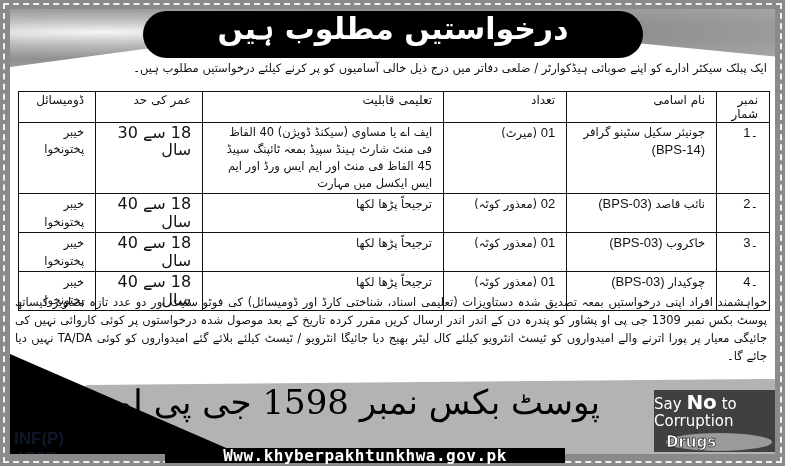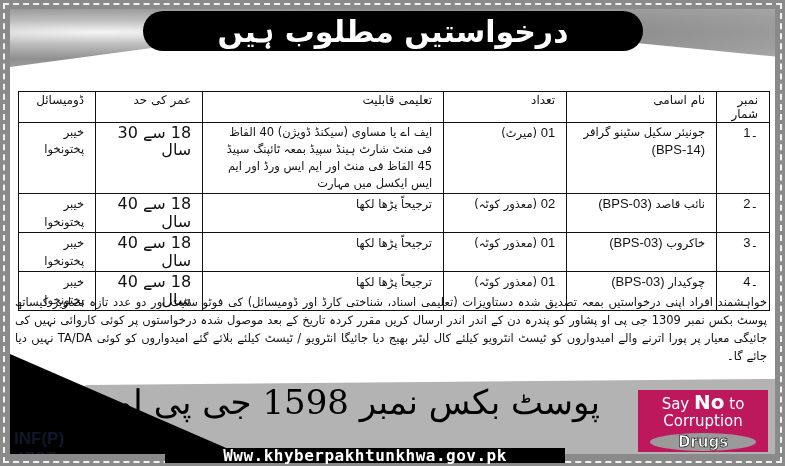--- a/index.html
+++ b/index.html
@@ -20,23 +20,23 @@
     }
 
     
     .wedge {
       position: absolute; left: 0; top: 0; width: 765px; height: 58px;
       background: radial-gradient(ellipse at 12% 40%, #f5f5f5 0%, #bdbdbd 25%, #8f8f8f 55%, #b0b0b0 100%);
       clip-path: polygon(0 0, 100% 0, 100% 82%, 48% 15%, 0 100%);
     }
 
     .title-pill {
-      position: absolute; left: 133px; top: 2px; width: 500px; height: 40px;
+      position: absolute; left: 133px; top: 2px; width: 500px; height: 47px;
       background: #000; border-radius: 24px;
-      display: flex; align-items: center; justify-content: center;
+      display: flex; align-items: flex-start; justify-content: center;
     }
     .title-text {
       color: #fff; font-family: "DejaVu Sans", sans-serif; font-weight: bold;
       font-size: 30px; direction: rtl; letter-spacing: 0;
     }
 
     .intro {
       position: absolute; right: 8px; top: 52px; width: 680px;
       direction: rtl; text-align: right; font-size: 11.5px; line-height: 14px;
       font-family: "DejaVu Sans", sans-serif;
@@ -87,22 +87,22 @@
     .inf .l1 { font-size: 17px; display: block; }
     .inf .l2 { font-size: 19px; font-weight: normal; display: block; }
 
     .postbox {
       position: absolute; left: 140px; top: 373px; width: 450px; height: 60px;
       direction: rtl; text-align: center; font-size: 34px; color: #000;
       font-family: "DejaVu Serif", serif; white-space: nowrap;
     }
 
     .nocorr {
-      position: absolute; left: 628px; top: 381px; width: 130px; height: 62px;
-      background: #be185d; color: #fff; text-align: center;
+      position: absolute; left: 644px; top: 381px; width: 130px; height: 62px;
+      background: #404040; color: #fff; 
       font-family: "DejaVu Sans", sans-serif;
     }
     .nocorr .l1 { font-size: 15px; line-height: 18px; display: block; padding-top: 3px; }
     .nocorr .l1 b { font-size: 20px; }
     .nocorr .l2 { font-size: 15px; line-height: 17px; display: block; }
     .nocorr .drugs {
       position: absolute; left: 12px; top: 43px; width: 106px; height: 18px;
       background: #9a9a9a; border-radius: 50%;
       font-size: 15px; font-weight: bold; color: #fff; line-height: 18px;
       -webkit-text-stroke: 0.6px #000;
@@ -121,20 +121,21 @@
 <div class="frame">
   <div class="dash-outer"></div>
   <div class="inner">
 
     <div class="wedge"></div>
 
     <div class="title-pill">
       <span class="title-text">درخواستیں مطلوب ہیں</span>
     </div>
 
+    <p class="intro">ایک پبلک سیکٹر ادارے کو اپنے صوبائی ہیڈکوارٹر / ضلعی دفاتر میں درج ذیل خالی آسامیوں کو پر کرنے کیلئے درخواستیں مطلوب ہیں۔</p>
 
     <table class="jobs">
       <thead>
         <tr>
           <th class="c-no">نمبر شمار</th>
           <th class="c-name">نام اسامی</th>
           <th class="c-count">تعداد</th>
           <th class="c-qual">تعلیمی قابلیت</th>
           <th class="c-age">عمر کی حد</th>
           <th class="c-dom">ڈومیسائل</th>

